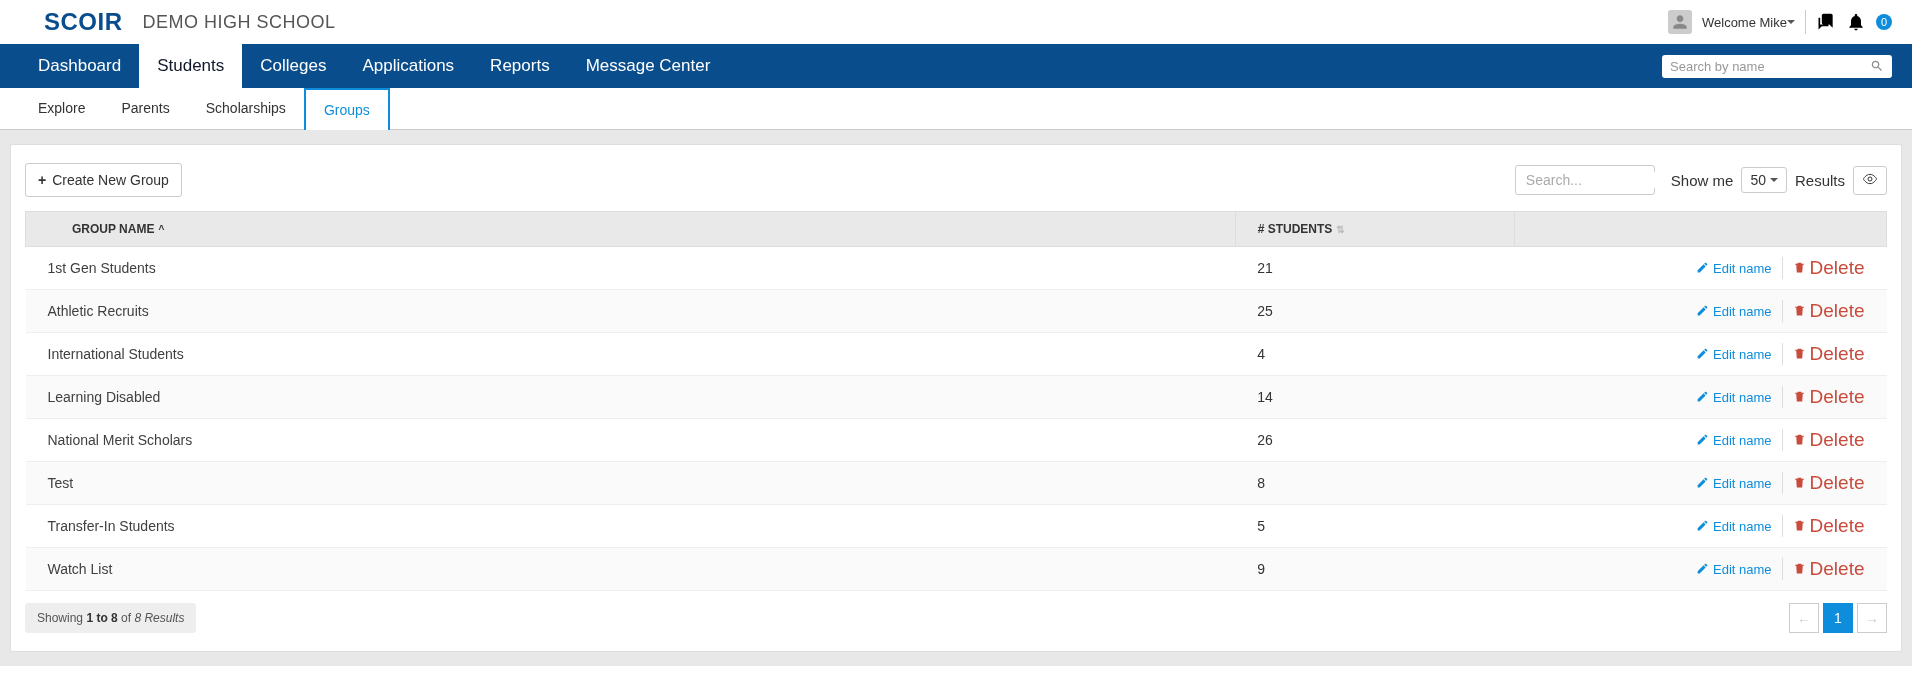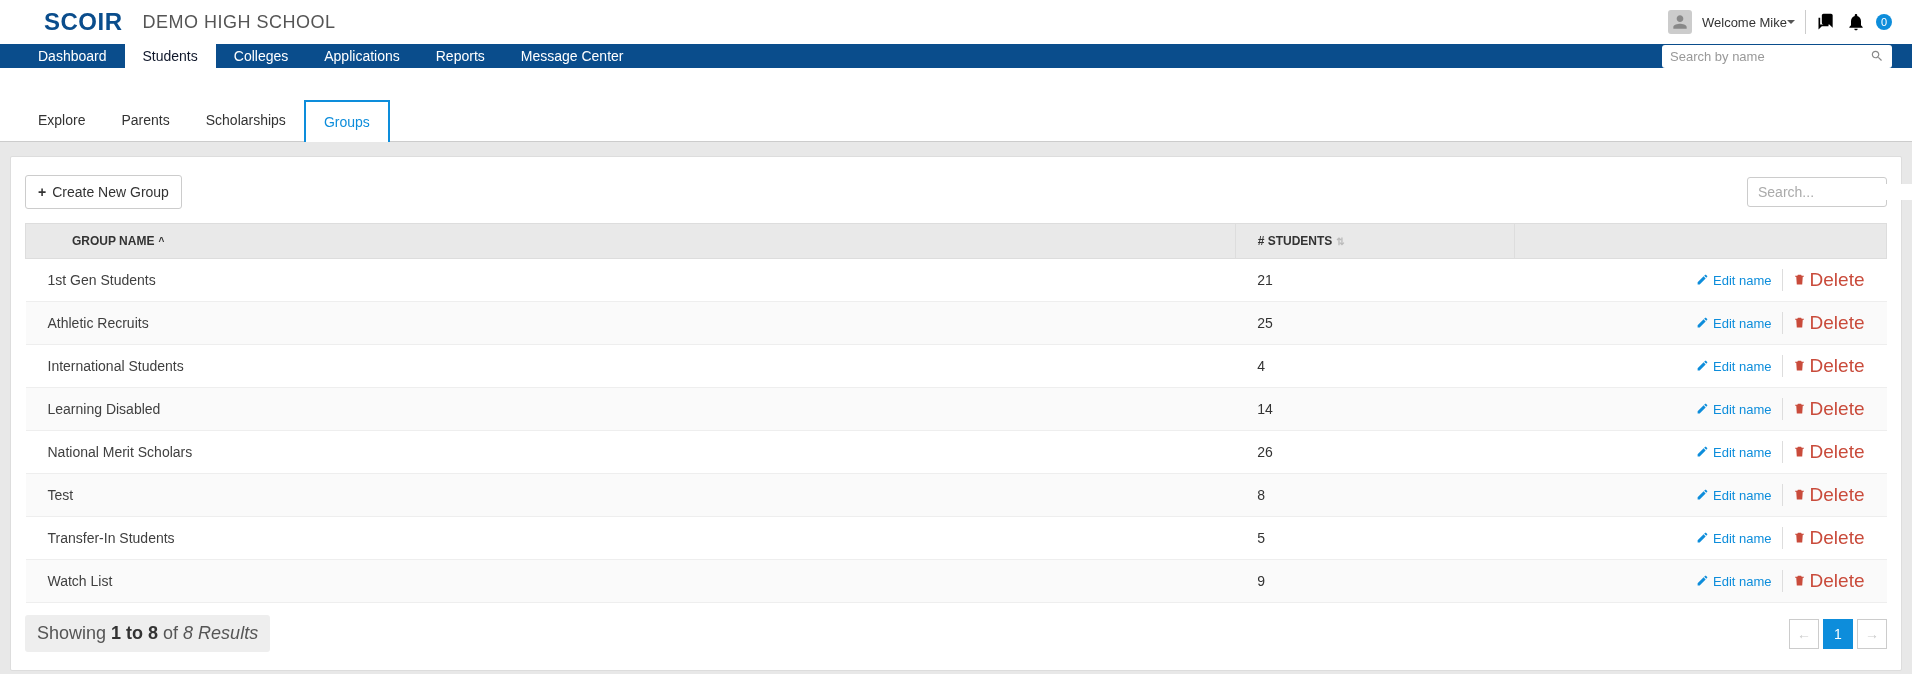--- a/index.html
+++ b/index.html
@@ -15,29 +15,29 @@
   .avatar svg { width: 20px; height: 20px; fill: #888; }
   .welcome { font-size: 13px; color: #333; display: flex; align-items: center; cursor: pointer; }
   .caret-down { display: inline-block; width: 0; height: 0; border-left: 4px solid transparent; border-right: 4px solid transparent; border-top: 4px solid #555;}
   .divider-v { width: 1px; height: 24px; background: #ccc; }
   .topbar-icon { width: 20px; height: 20px; fill: #000; cursor: pointer; }
   .badge-count { background: #0d8ddb; color: #fff; font-size: 11px; min-width: 16px; height: 16px; border-radius: 8px; display: inline-flex; align-items: center; justify-content: center; padding: 0 4px; }
 
   
   .main-nav { background: #0a4d8c; display: flex; align-items: center; justify-content: space-between; padding: 0 20px; }
   .nav-tabs { display: flex; }
-  .nav-tab { color: #fff; padding: 4px 18px; font-size: 14px; cursor: pointer; }
+  .nav-tab { color: #fff; padding: 12px 18px; font-size: 17px; cursor: pointer; }
   .nav-tab.active { background: #fff; color: #0f172a; }
   .search-box { display: flex; align-items: center; background: #fff; border-radius: 3px; padding: 4px 8px; width: 230px; }
   .search-box input { border: none; outline: none; flex: 1; font-size: 13px; color: #333; }
   .search-box input::placeholder { color: #999; }
   .search-box svg { width: 14px; height: 14px; fill: #888; }
 
   
-  .sub-nav { background: #fff; border-bottom: 1px solid #ccc; padding: 0 20px; display: flex; gap: 0; margin-top: 32px; }
+  .sub-nav { background: #fff; border-bottom: 1px solid #ccc; padding: 0 20px; display: flex; gap: 0; }
   .sub-tab { padding: 12px 18px; font-size: 14px; color: #333; cursor: pointer; }
   .sub-tab.active { color: #0d8ddb; border: 2px solid #0d8ddb; border-bottom: none; margin-bottom: -1px; background: #fff; }
 
   
   .page-bg { background: #e8e8e8; padding: 14px 10px; }
   .content-card { background: #fff; border: 1px solid #ddd; border-radius: 2px; padding: 18px 14px; }
   
   .toolbar-row { display: flex; align-items: center; justify-content: space-between; margin-bottom: 14px; }
   .btn-create { border: 1px solid #ccc; background: #fff; padding: 8px 12px; font-size: 14px; cursor: pointer; border-radius: 3px; display: flex; align-items: center; gap: 6px; color: #333;}
   .plus { font-weight: bold; }
@@ -60,21 +60,21 @@
   .group-link { color: #404040; cursor: pointer; }
   .actions-cell { text-align: right; white-space: nowrap; }
   .action-edit { color: #0d8ddb; cursor: pointer; font-size: 13px; display: inline-flex; align-items: flex-start; gap: 4px; }
   .action-delete { color: #c94b3b; cursor: pointer; font-size: 19px; display: inline-flex; align-items: center; gap: 4px; margin-left: 10px; padding-left: 10px; border-left: 1px solid #ddd; }
   .icon-sm { width: 13px; height: 13px; }
   .action-edit .icon-sm { fill: #0d8ddb; }
   .action-delete .icon-sm { fill: #c94b3b; }
 
   
   .table-footer { display: flex; align-items: center; justify-content: space-between; margin-top: 12px; }
-  .showing-box { background: #eee; padding: 8px 12px; font-size: 18px; color: #555; border-radius: 3px; }
+  .showing-box { background: #eee; padding: 8px 12px; font-size: 12px; color: #555; border-radius: 3px; }
   .showing-box .bold { font-weight: 700; color: #333; }
   .showing-box .ital { font-style: italic; }
   .pager { display: flex; gap: 4px; }
   .pager-btn { border: 1px solid #ccc; width: 30px; height: 30px; display: flex; align-items: center; justify-content: center; cursor: pointer; background: #fff; color: #999; }
   .pager-btn.active { background: #0d8ddb; color: #fff; border-color: #0d8ddb; }
   .pager-btn.disabled { color: #ccc; cursor: default; }
 </style>
 </head>
 <body>
 
@@ -136,20 +136,34 @@
         <span class="plus">+</span>
         <span>Create New Group</span>
       </button>
       <div class="toolbar-right">
         <div class="table-search">
           <input type="text" placeholder="Search..." style="">
           <svg viewBox="0 0 24 24">
               <path d="M15.5 14h-.8l-.3-.3c1-1.1 1.6-2.6 1.6-4.2C16 5.9 13.1 3 9.5 3S3 5.9 3 9.5 5.9 16 9.5 16c1.6 0 3.1-.6 4.2-1.6l.3.3v.8l5 5L20.5 19l-5-5zm-6 0C7 14 5 12 5 9.5S7 5 9.5 5 14 7 14 9.5 12 14 9.5 14z"></path>
             </svg>
         </div>
+        <div class="showme-cluster">
+          <span>Show me</span>
+          <span class="select-box">
+            <span>50</span>
+            <span class="caret-down"></span>
+          </span>
+          <span>Results</span>
+          <button class="eye-btn">
+            <svg viewBox="0 0 24 16">
+                <path d="M12 1C6 1 2 8 2 8s4 7 10 7 10-7 10-7-4-7-10-7z"></path>
+                <circle cx="12" cy="8" r="3"></circle>
+              </svg>
+          </button>
+        </div>
       </div>
     </div>
 
     <table class="groups-table">
       <thead>
         <tr>
           <th style="width:65%;padding-left:46px;">
             <span>GROUP NAME</span><span class="sort-ind">^</span>
           </th>
           <th style="width:15%;">

